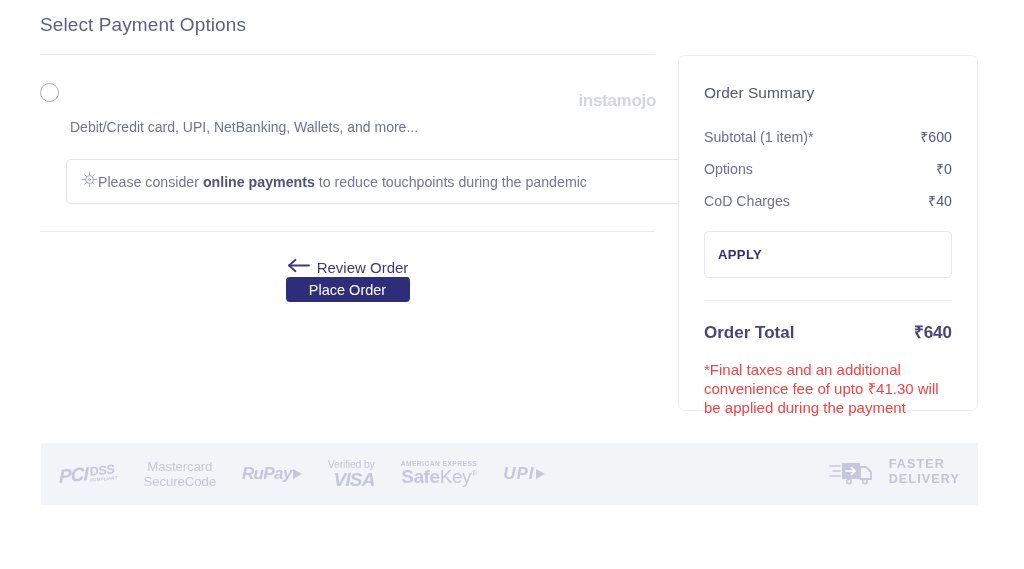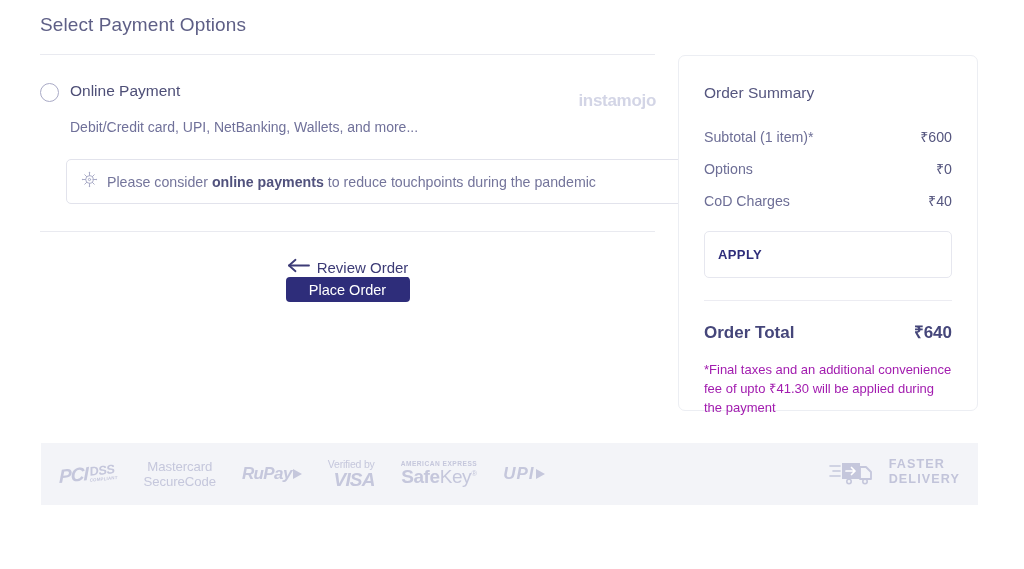--- a/index.html
+++ b/index.html
@@ -127,21 +127,20 @@
   .notice {
     margin-top: 22px;
     margin-left: 26px;
     width: 664px;
     height: 45px;
     border: 1px solid #e2e3ec;
     border-radius: 5px;
     display: flex;
     align-items: center;
     padding-left: 14px;
-    gap: 9px;
   }
 
   .notice-text {
     font-size: 14.2px;
     color: #74759b;
     line-height: 18px;
   }
   .notice-text b { color: #51527d; font-weight: bold; }
 
   .actions-rule {
@@ -259,22 +258,22 @@
     display: flex;
     justify-content: space-between;
     align-items: baseline;
     margin-top: 19px;
   }
   .total-label { font-size: 17px; font-weight: bold; color: #45467a; }
   .total-val { font-size: 17px; font-weight: bold; color: #45467a; }
 
   .fine-print {
     margin-top: 17px;
-    font-size: 13px;
-    color: #a21caf;
+    font-size: 15px;
+    color: #ef4444;
     line-height: 19px;
   }
 
   
   .footer {
     position: absolute;
     left: 41px;
     top: 443px;
     width: 937px;
     height: 62px;
@@ -394,21 +393,20 @@
     <div class="page-title">Select Payment Options</div>
     <div class="rule"></div>
 
     <div class="pay-list">
 
       <div class="opt-row-1">
         <div class="pay-option">
           <div class="radio-wrap">
             <span class="radio"></span>
           </div>
-          <div class="opt-label">Online Payment</div>
         </div>
         <div class="opt-sub">Debit/Credit card, UPI, NetBanking, Wallets, and more...</div>
         <div class="brand-mark">instamojo</div>
       </div>
 
 
       <div class="notice">
         <span>
           <svg width="17" height="17" viewBox="0 0 24 24" fill="none" stroke="#a9abc6" stroke-width="1.4" stroke-linecap="round">
             <circle cx="12" cy="12" r="5.4"></circle>

